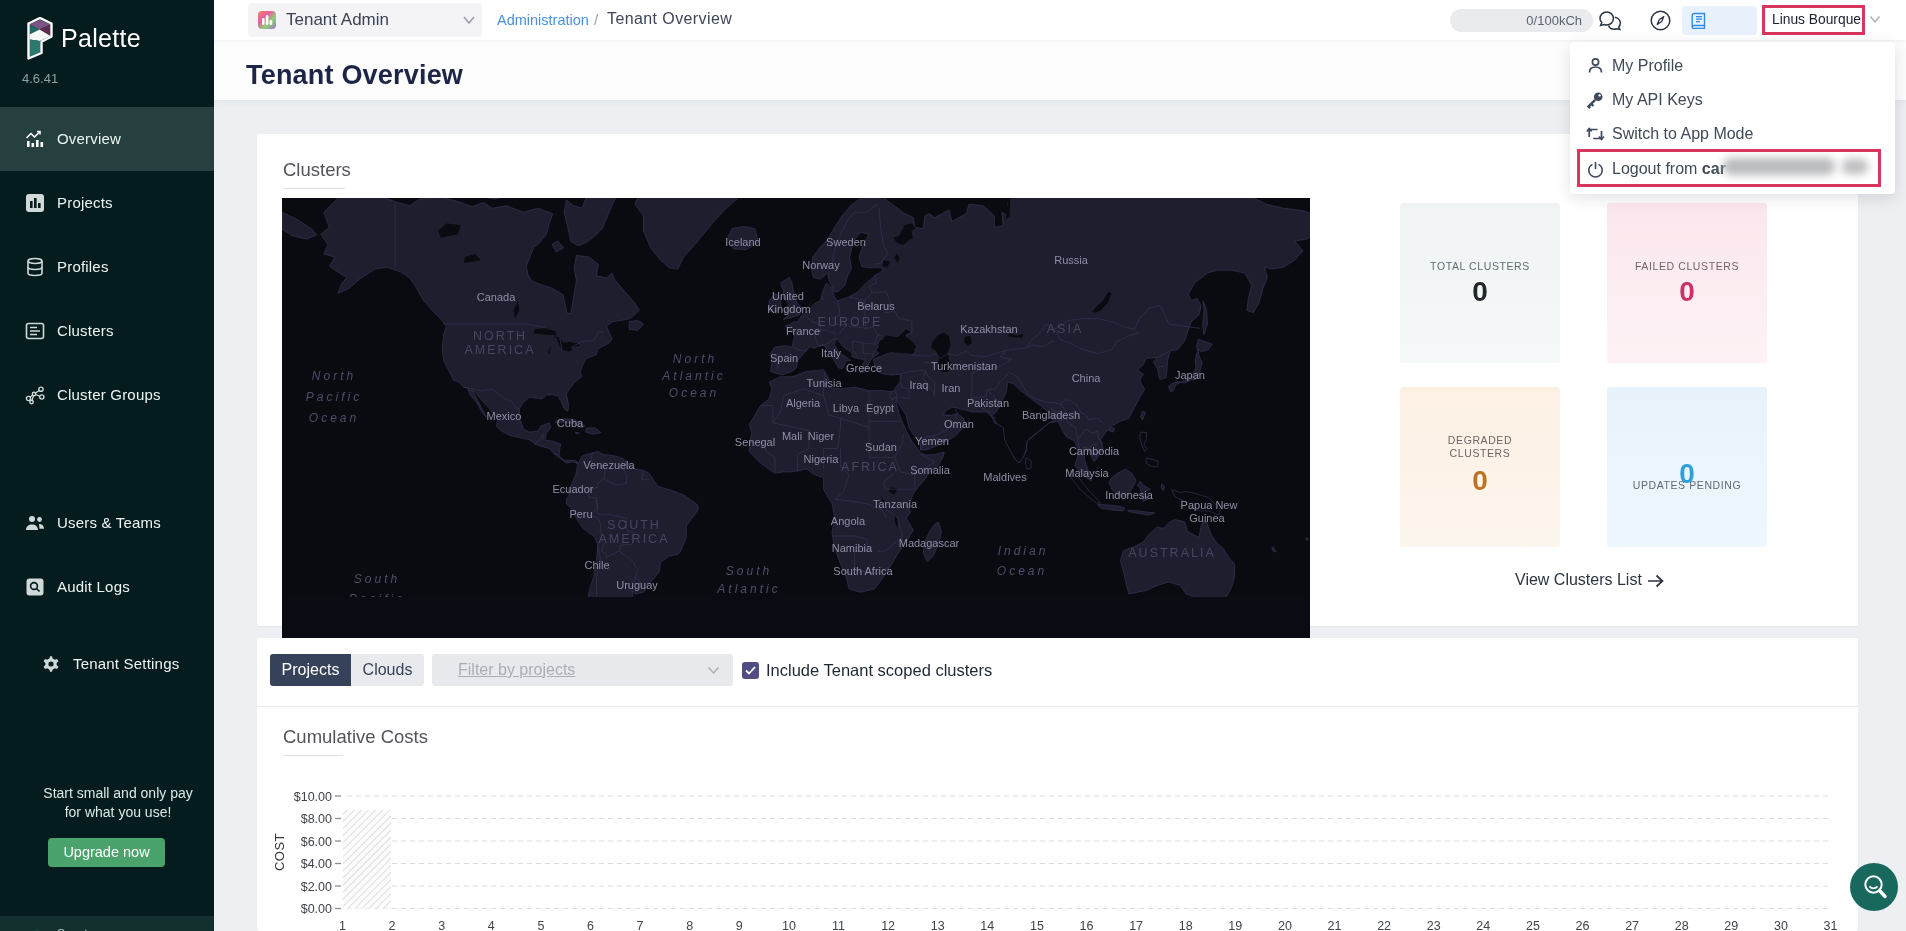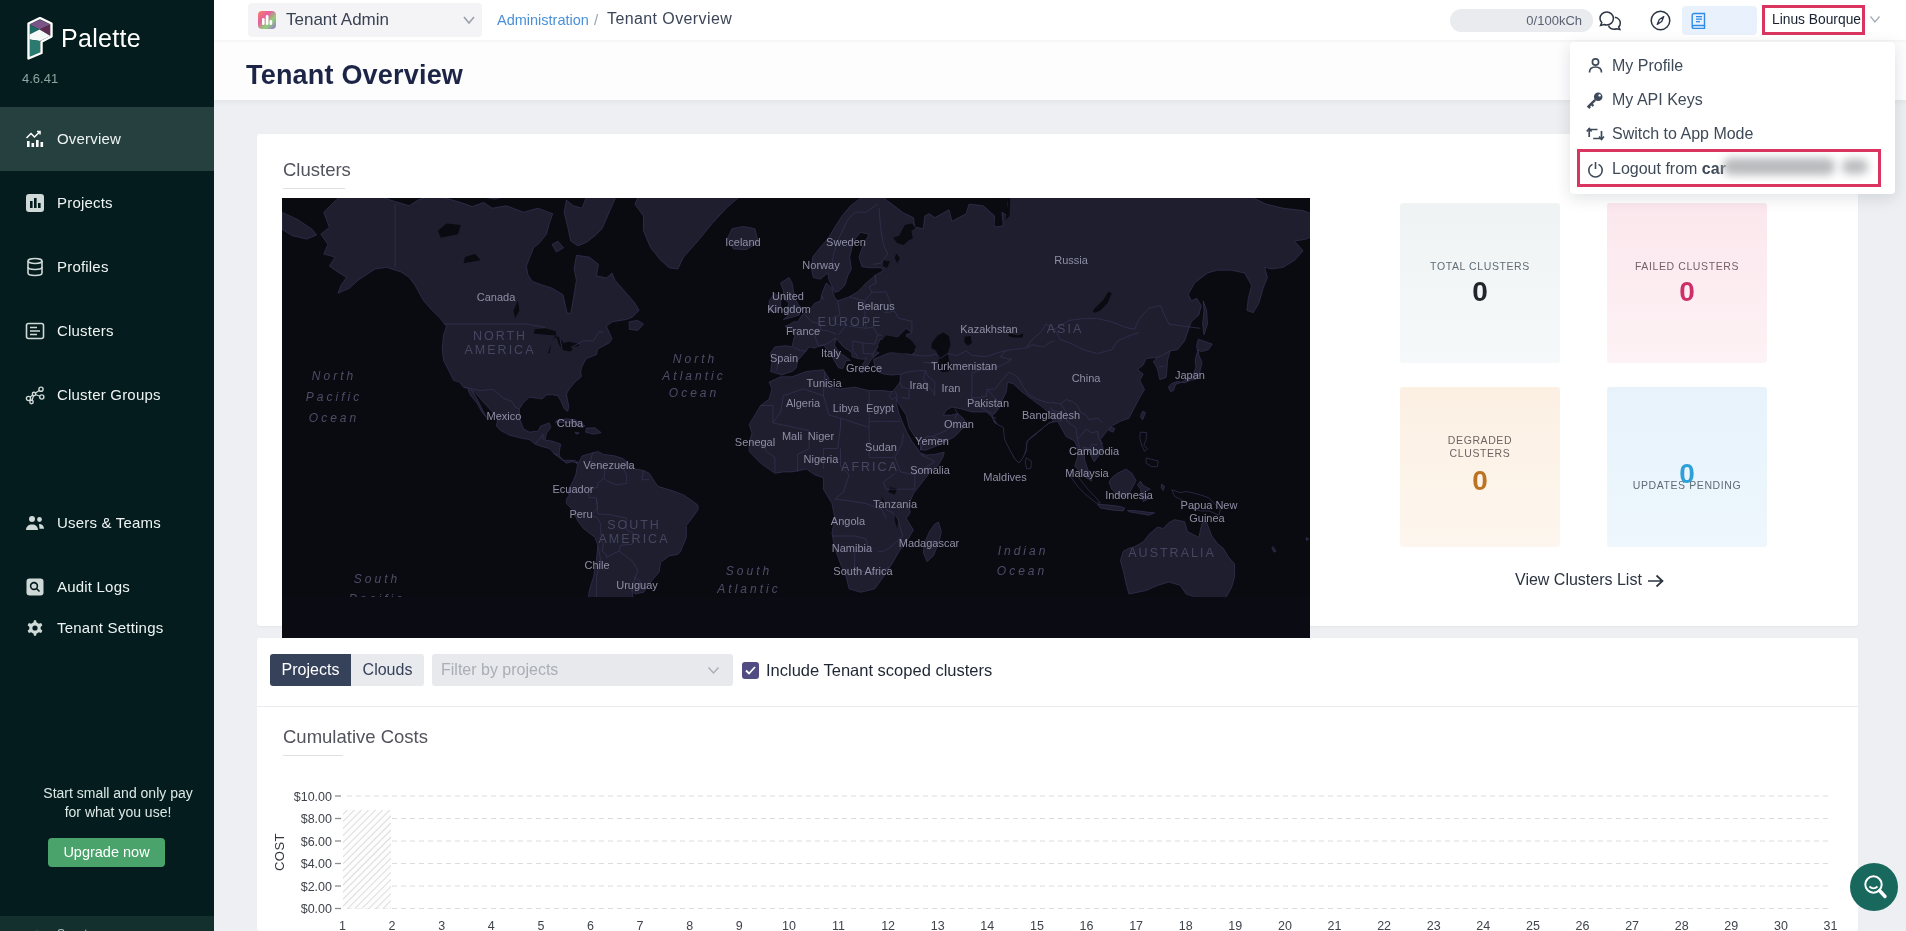--- a/index.html
+++ b/index.html
@@ -336,21 +336,21 @@
   </div>
   <div class="abs" style="left:1258px;top:437px;font-size:16px;color:#2b3440;font-weight:500;">View Clusters List</div>
   <svg class="abs" style="left:1390px;top:440px;" width="17" height="14" viewBox="0 0 17 14">
       <path d="M1 7 H15 M9.5 1.5 L15.5 7 L9.5 12.5" stroke="#2b3440" stroke-width="1.7" fill="none"></path>
     </svg>
 </div>
 
 <div class="abs" style="left:257px;top:638px;width:1601px;height:293px;background:#fff;border-radius:3px;">
   <div class="abs" style="left:13px;top:16px;width:81px;height:32px;background:#36415a;border-radius:3px 0 0 3px;color:#fff;font-size:16px;text-align:center;line-height:32px;">Projects</div>
   <div class="abs" style="left:94px;top:16px;width:73px;height:32px;background:#e8eaee;border-radius:0 3px 3px 0;color:#36415a;font-size:16px;text-align:center;line-height:32px;">Clouds</div>
-  <div class="abs" style="left:175px;top:16px;width:301px;height:32px;background:#e8e9ec;border-radius:3px;color:#a9aeb7;font-size:16px;line-height:32px;padding-left:9px;">Filter by projects</div>
+  <div class="abs" style="left:175px;top:16px;width:301px;height:32px;background:#e8e9ec;border-radius:3px;color:#a9aeb7;font-size:16px;line-height:32px;padding-left:26px;text-decoration:underline;">Filter by projects</div>
   <svg class="abs" style="left:450px;top:28px;" width="13" height="9" viewBox="0 0 13 9">
       <path d="M1.5 1.5 L6.5 7 L11.5 1.5" stroke="#a9aeb7" stroke-width="1.4" fill="none"></path>
     </svg>
 
   <div class="abs" style="left:485px;top:24px;width:17px;height:17px;background:#514c82;border-radius:3px;"></div>
   <svg class="abs" style="left:488px;top:28px;" width="11" height="9" viewBox="0 0 11 9">
       <path d="M1 4.5 L4 7.5 L10 1" stroke="#fff" stroke-width="1.8" fill="none"></path>
     </svg>
   <div class="abs" style="left:509px;top:23px;font-size:16.5px;color:#1e2734;">Include Tenant scoped clusters</div>
   <div class="abs" style="left:0;top:68px;width:1601px;border-bottom:1px solid #ececef;"></div>
@@ -531,21 +531,21 @@
     <div class="tx">Users &amp; Teams</div>
   </div>
   <div class="mi" style="top:555px;">
     <svg class="ic" viewBox="0 0 20 20">
         <rect x="1.5" y="1.5" width="17" height="17" rx="3" fill="#cfd9d7"></rect>
         <circle cx="9" cy="9" r="3.4" fill="none" stroke="#041c1d" stroke-width="1.6"></circle>
         <path d="M11.5 11.5 L14.5 14.5" stroke="#041c1d" stroke-width="1.6"></path>
       </svg>
     <div class="tx">Audit Logs</div>
   </div>
-  <div class="mi" style="top:596px;">
+  <div class="mi" style="top:632px;margin-left:16px;">
     <svg class="ic" viewBox="0 0 20 20">
         <path fill="#cfd9d7" d="M10 1.2 L12 1.2 L12.6 3.6 C13.4 3.9 14.1 4.3 14.8 4.8 L17.1 4 L18.4 6.2 L16.6 7.9 C16.7 8.6 16.7 9.4 16.6 10.1 L18.4 11.8 L17.1 14 L14.8 13.2 C14.1 13.7 13.4 14.1 12.6 14.4 L12 16.8 L10 16.8 L9.4 14.4 C8.6 14.1 7.9 13.7 7.2 13.2 L4.9 14 L3.6 11.8 L5.4 10.1 C5.3 9.4 5.3 8.6 5.4 7.9 L3.6 6.2 L4.9 4 L7.2 4.8 C7.9 4.3 8.6 3.9 9.4 3.6 Z" transform="translate(-1,1)"></path>
         <circle cx="10" cy="10" r="2.6" fill="#041c1d"></circle>
       </svg>
     <div class="tx">Tenant Settings</div>
   </div>
 
   <div class="abs" style="left:0;top:784px;width:236px;text-align:center;color:#dce8e5;font-size:14px;line-height:18.5px;">Start small and only pay<br>for what you use!</div>
   <div class="abs" style="left:48px;top:838px;width:117px;height:29px;background:#4aa36a;color:#fff;font-size:14.5px;text-align:center;line-height:29px;border-radius:4px;">Upgrade now</div>
 

